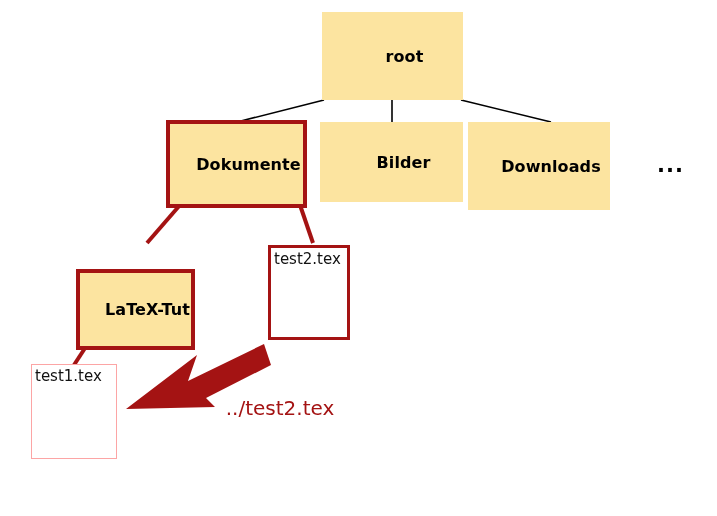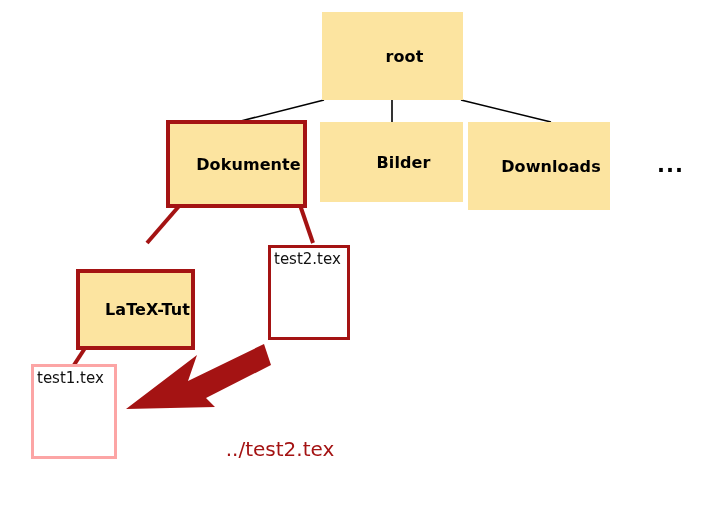--- a/index.html
+++ b/index.html
@@ -51,21 +51,21 @@
     font-weight: normal;
     font-size: 15px;
     color: #111111;
     padding: 2px 0 0 3px;
     white-space: nowrap;
   }
   .node-file-red {
     border: 3px solid #a41313;
   }
   .node-file-grey {
-    border: 3px solid #fca5a5;
+    border: 1px solid #fca5a5;
   }
   .ellipsis {
     position: absolute;
     font-weight: bold;
     font-size: 21px;
     color: #000000;
     letter-spacing: 1px;
   }
   .caption {
     position: absolute;
@@ -125,15 +125,15 @@
   </div>
 
   <div class="node node-file node-file-red" style="left:268px; top:245px; width:82px; height:95px;">
     <span class="node-label">test2.tex</span>
   </div>
 
   <div class="node node-file node-file-grey" style="left:31px; top:364px; width:86px; height:95px;">
     <span class="node-label">test1.tex</span>
   </div>
 
-  <div class="caption caption-path" style="left:180px; top:396px; width:200px;margin-top:41px;">../test2.tex</div>
+  <div class="caption caption-path" style="left:180px; top:396px; width:200px;">../test2.tex</div>
 
 </div>
 
 </body></html>

